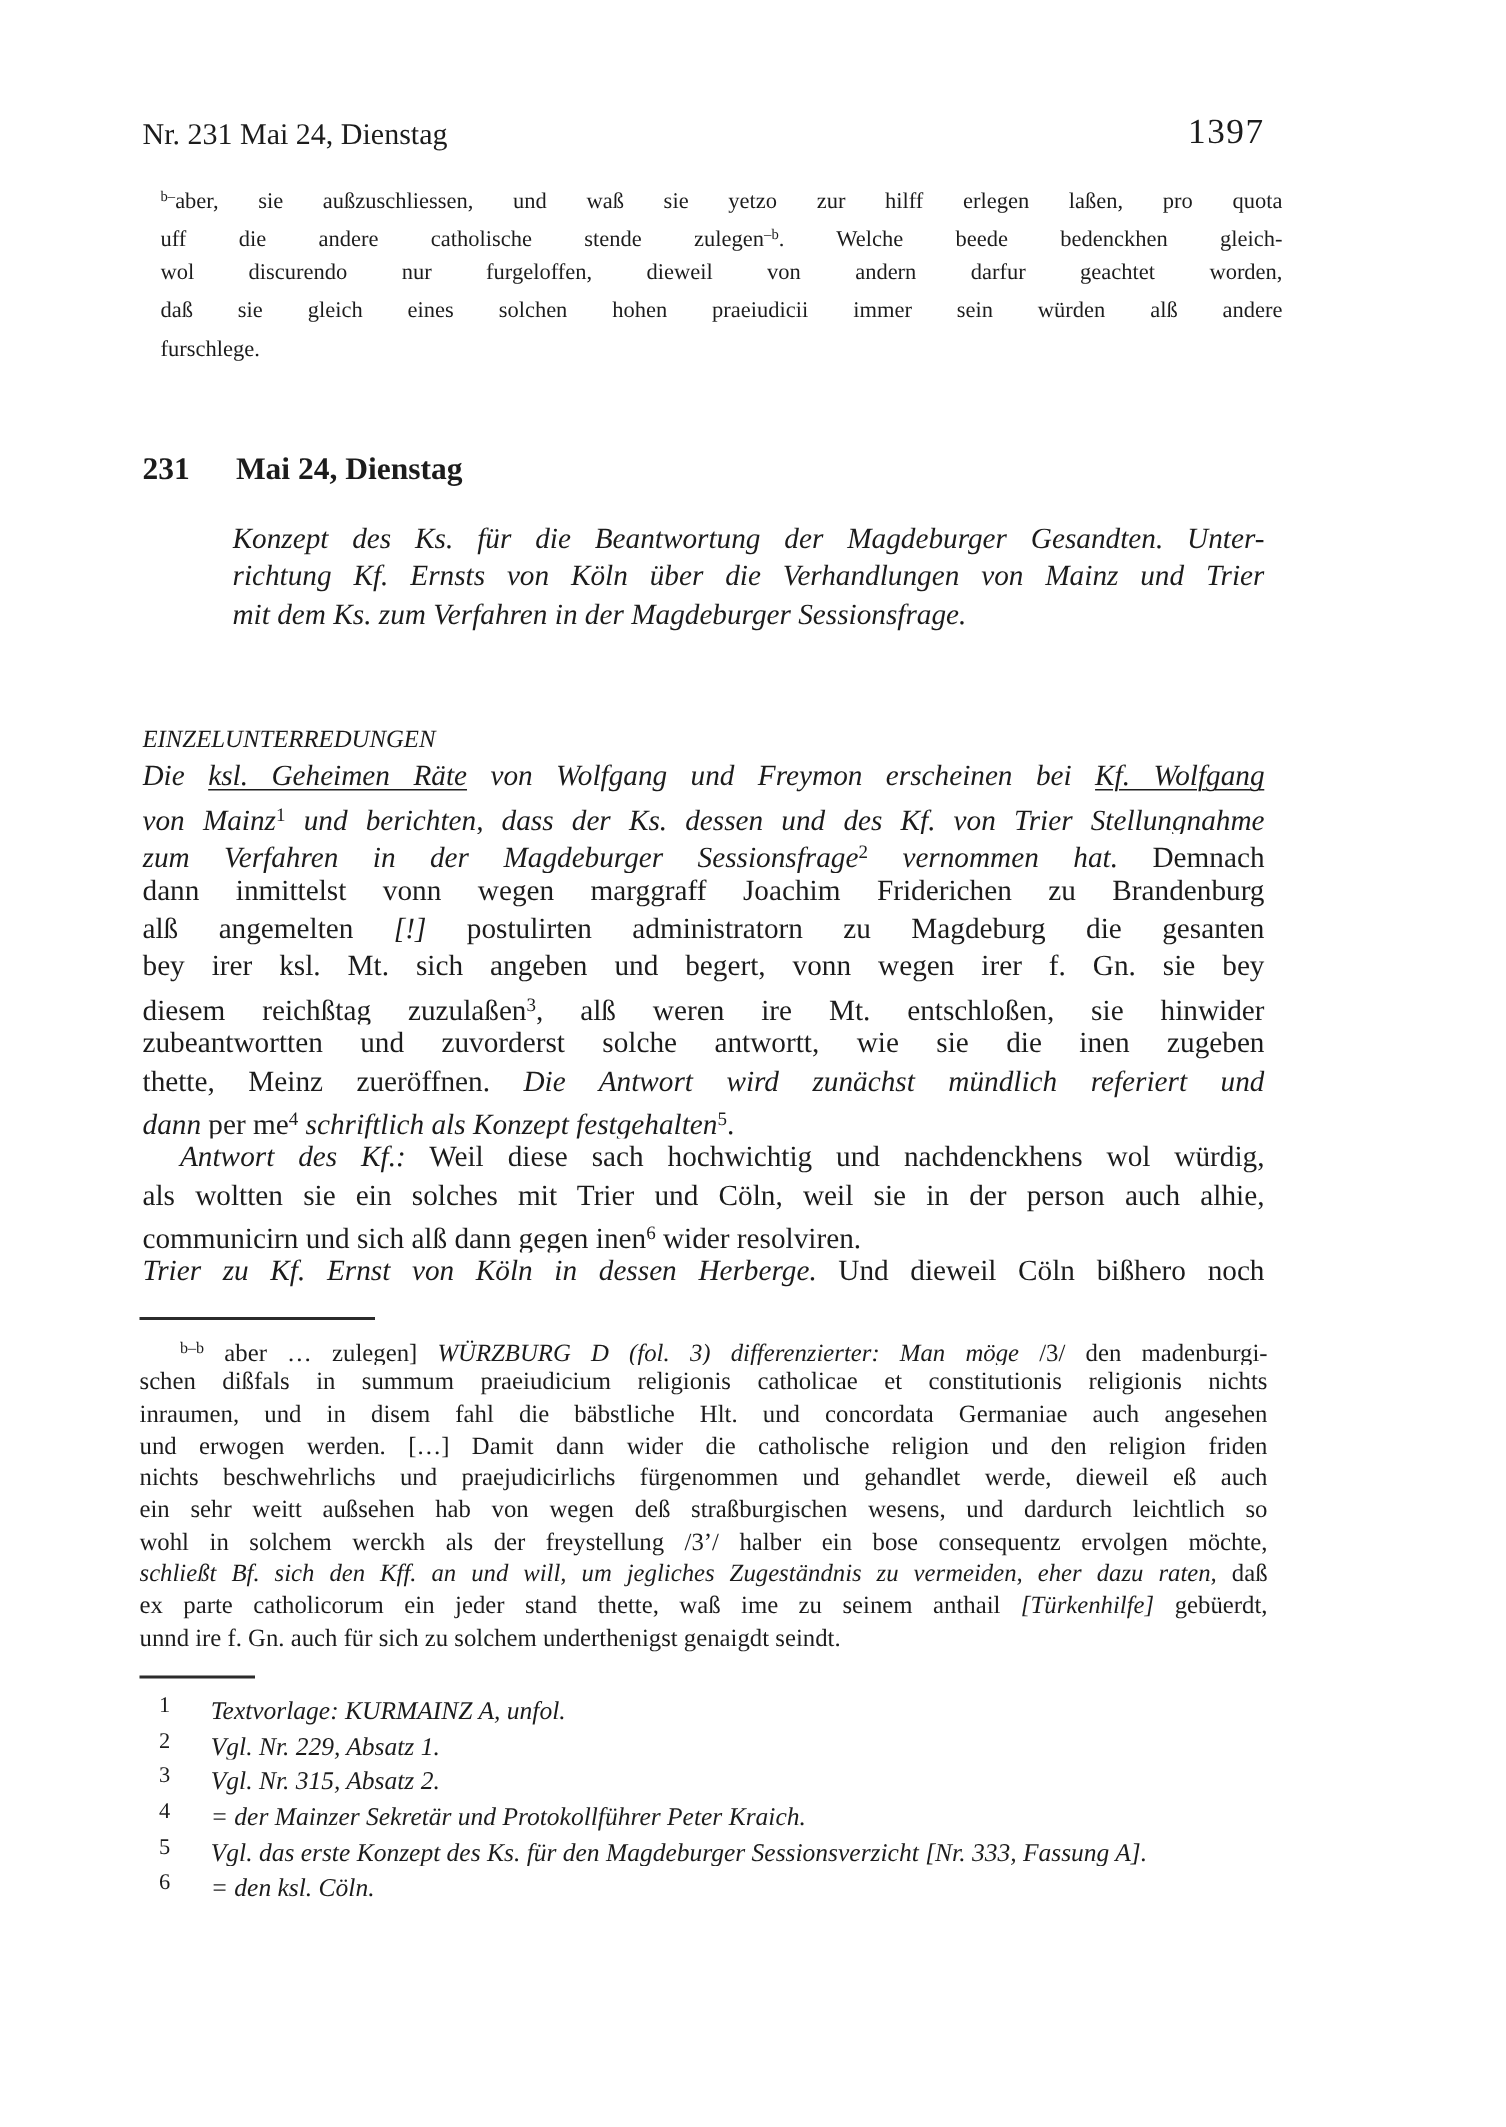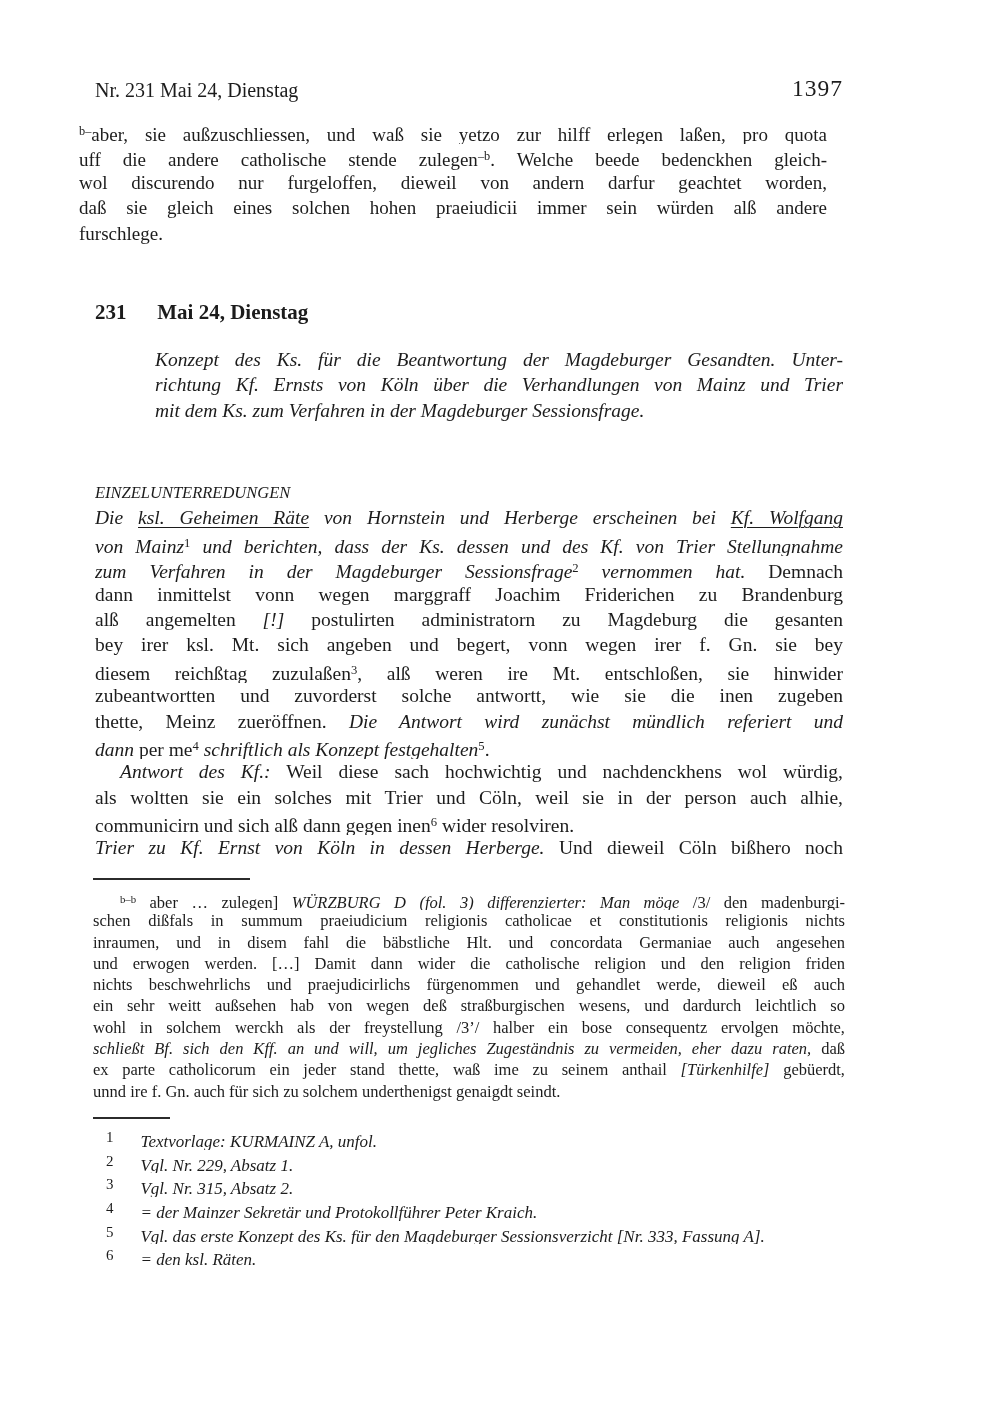--- a/index.html
+++ b/index.html
@@ -18,21 +18,21 @@
   .ul{text-decoration:underline;text-underline-offset:3px;text-decoration-thickness:1px}
   .sup{font-size:0.65em;vertical-align:0.5em}
   .fnn{font-size:0.88em;vertical-align:0.32em;margin-left:13px;margin-right:27px}
   
   #running-head{left:95px;top:79px;width:748px;text-align:left;font-size:20px}
   #running-head .rh-page{position:absolute;right:0;top:-4px;font-size:23.5px;letter-spacing:1px}
   
   #entry-heading{left:95px;top:300px;width:748px;font-weight:700;font-size:21px}
   #entry-heading .entry-num{display:inline-block;width:57px}
   
-  #para-opening{left:79px;top:119px;width:748px;font-size:19px;--lh:25.4px}
+  #para-opening{left:107px;top:119px;width:748px;font-size:15px;--lh:25.4px}
   #summary{left:155px;top:347px;width:688px;font-size:19.5px;--lh:25.4px}
   #main-text{left:95px;top:448px;width:748px;font-size:19.5px;--lh:25.4px}
   #fn-apparatus{left:93px;top:889px;width:752px;font-size:16.5px;--lh:21.3px}
   #fn-numbered{left:93px;top:1126px;width:752px;font-size:17px;--lh:23.7px}
   .fnrule{height:1.5px;background:#2b2b2b}
   #rule-apparatus{left:93px;top:878px;width:157px}
   #rule-numbered{left:93px;top:1117px;width:77px}
 </style>
 </head>
 <body>
@@ -56,21 +56,21 @@
 </div>
 
 <div id="summary" class="abs tb">
     <div class="line jl"><span class="it">Konzept des Ks. für die Beantwortung der Magdeburger Gesandten. Unter-</span></div>
     <div class="line jl"><span class="it">richtung Kf. Ernsts von Köln über die Verhandlungen von Mainz und Trier</span></div>
     <div class="line"><span class="it">mit dem Ks. zum Verfahren in der Magdeburger Sessionsfrage.</span></div>
   </div>
 
 <div id="main-text" class="abs tb">
     <div class="line" style="font-size: 16.5px; margin-top: 32px;"><span class="it">EINZELUNTERREDUNGEN</span></div>
-    <div class="line jl"><span class="it">Die </span><span class="it ul">ksl. Geheimen Räte</span><span class="it"> von Hornstein und Herberge erscheinen bei </span><span class="it ul">Kf. Wolfgang</span></div>
+    <div class="line jl"><span class="it">Die </span><span class="it ul">ksl. Geheimen Räte</span><span class="it"> von Wolfgang und Freymon erscheinen bei </span><span class="it ul">Kf. Wolfgang</span></div>
     <div class="line jl"><span class="it ul">von Mainz</span><span class="sup">1</span><span class="it"> und berichten, dass der Ks. dessen und des Kf. von Trier Stellungnahme</span></div>
     <div class="line jl"><span class="it">zum Verfahren in der Magdeburger Sessionsfrage</span><span class="sup">2</span><span class="it"> vernommen hat.</span><span class=""> Demnach</span></div>
     <div class="line jl"><span class="">dann inmittelst vonn wegen marggraff Joachim Friderichen zu Brandenburg</span></div>
     <div class="line jl"><span class="">alß angemelten </span><span class="it">[!]</span><span class=""> postulirten administratorn zu Magdeburg die gesanten</span></div>
     <div class="line jl"><span class="">bey irer ksl. Mt. sich angeben und begert, vonn wegen irer f. Gn. sie bey</span></div>
     <div class="line jl"><span class="">diesem reichßtag zuzulaßen</span><span class="sup">3</span><span class="">, alß weren ire Mt. entschloßen, sie hinwider</span></div>
     <div class="line jl"><span class="">zubeantwortten und zuvorderst solche antwortt, wie sie die inen zugeben</span></div>
     <div class="line jl"><span class="">thette, Meinz zueröffnen. </span><span class="it">Die Antwort wird zunächst mündlich referiert und</span></div>
     <div class="line"><span class="it">dann</span><span class=""> per me</span><span class="sup">4</span><span class="it"> schriftlich als Konzept festgehalten</span><span class="sup">5</span><span class="">.</span></div>
     <div class="line jl" style="padding-left: 25px;"><span class="it">Antwort des Kf.:</span><span class=""> Weil diese sach hochwichtig und nachdenckhens wol würdig,</span></div>
@@ -93,14 +93,14 @@
     <div class="line"><span class="">unnd ire f. Gn. auch für sich zu solchem underthenigst genaigdt seindt.</span></div>
   </div>
 
 <div id="rule-numbered" class="abs fnrule"></div>
 <div id="fn-numbered" class="abs tb">
     <div class="line"><span class="fnn">1</span><span class="it">Textvorlage: KURMAINZ A, unfol.</span></div>
     <div class="line"><span class="fnn">2</span><span class="it">Vgl. Nr. 229, Absatz 1.</span></div>
     <div class="line"><span class="fnn">3</span><span class="it">Vgl. Nr. 315, Absatz 2.</span></div>
     <div class="line"><span class="fnn">4</span><span class="it">= der Mainzer Sekretär und Protokollführer Peter Kraich.</span></div>
     <div class="line"><span class="fnn">5</span><span class="it">Vgl. das erste Konzept des Ks. für den Magdeburger Sessionsverzicht [Nr. 333, Fassung A].</span></div>
-    <div class="line"><span class="fnn">6</span><span class="it">= den ksl. Räten.</span></div>
+    <div class="line"><span class="fnn">6</span><span class="it">= den ksl. Cöln.</span></div>
   </div>
 
 </body></html>

